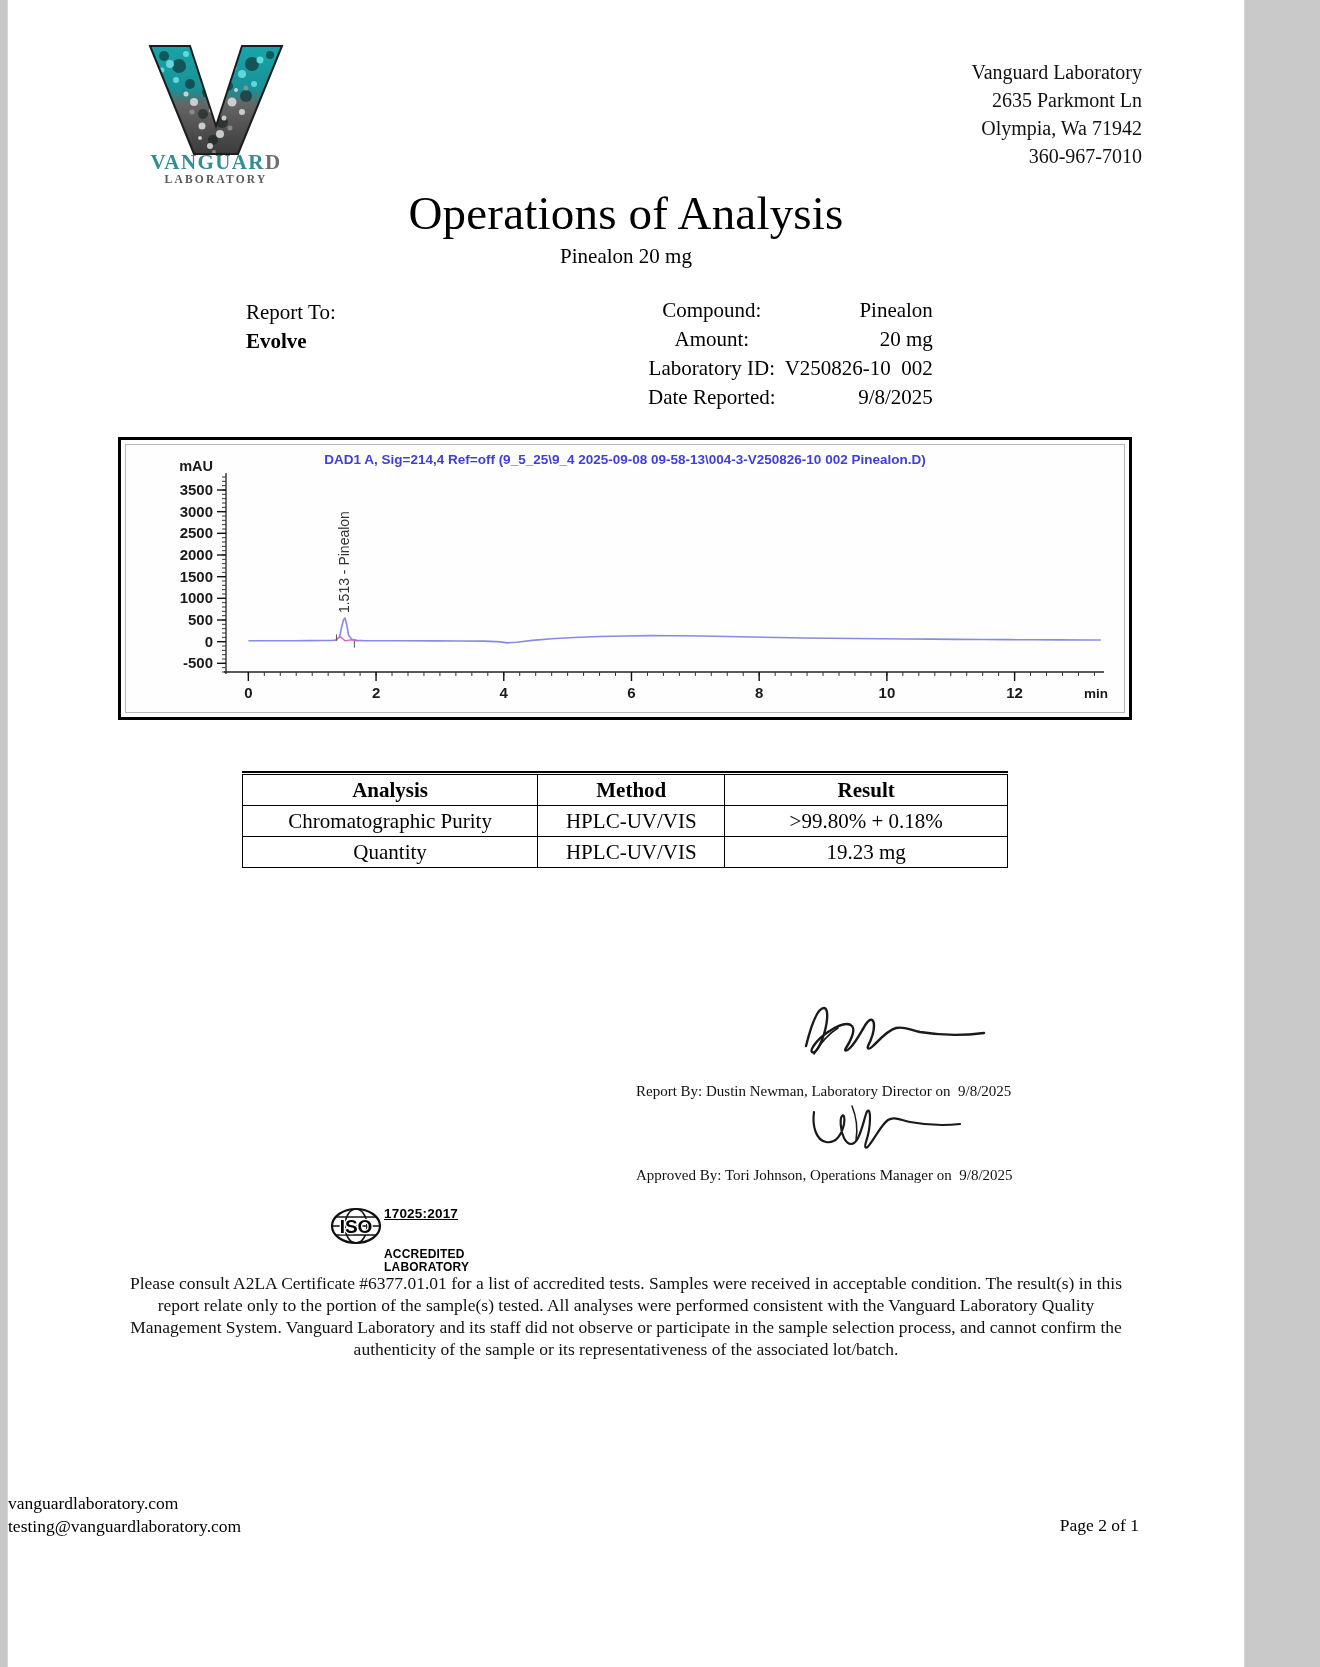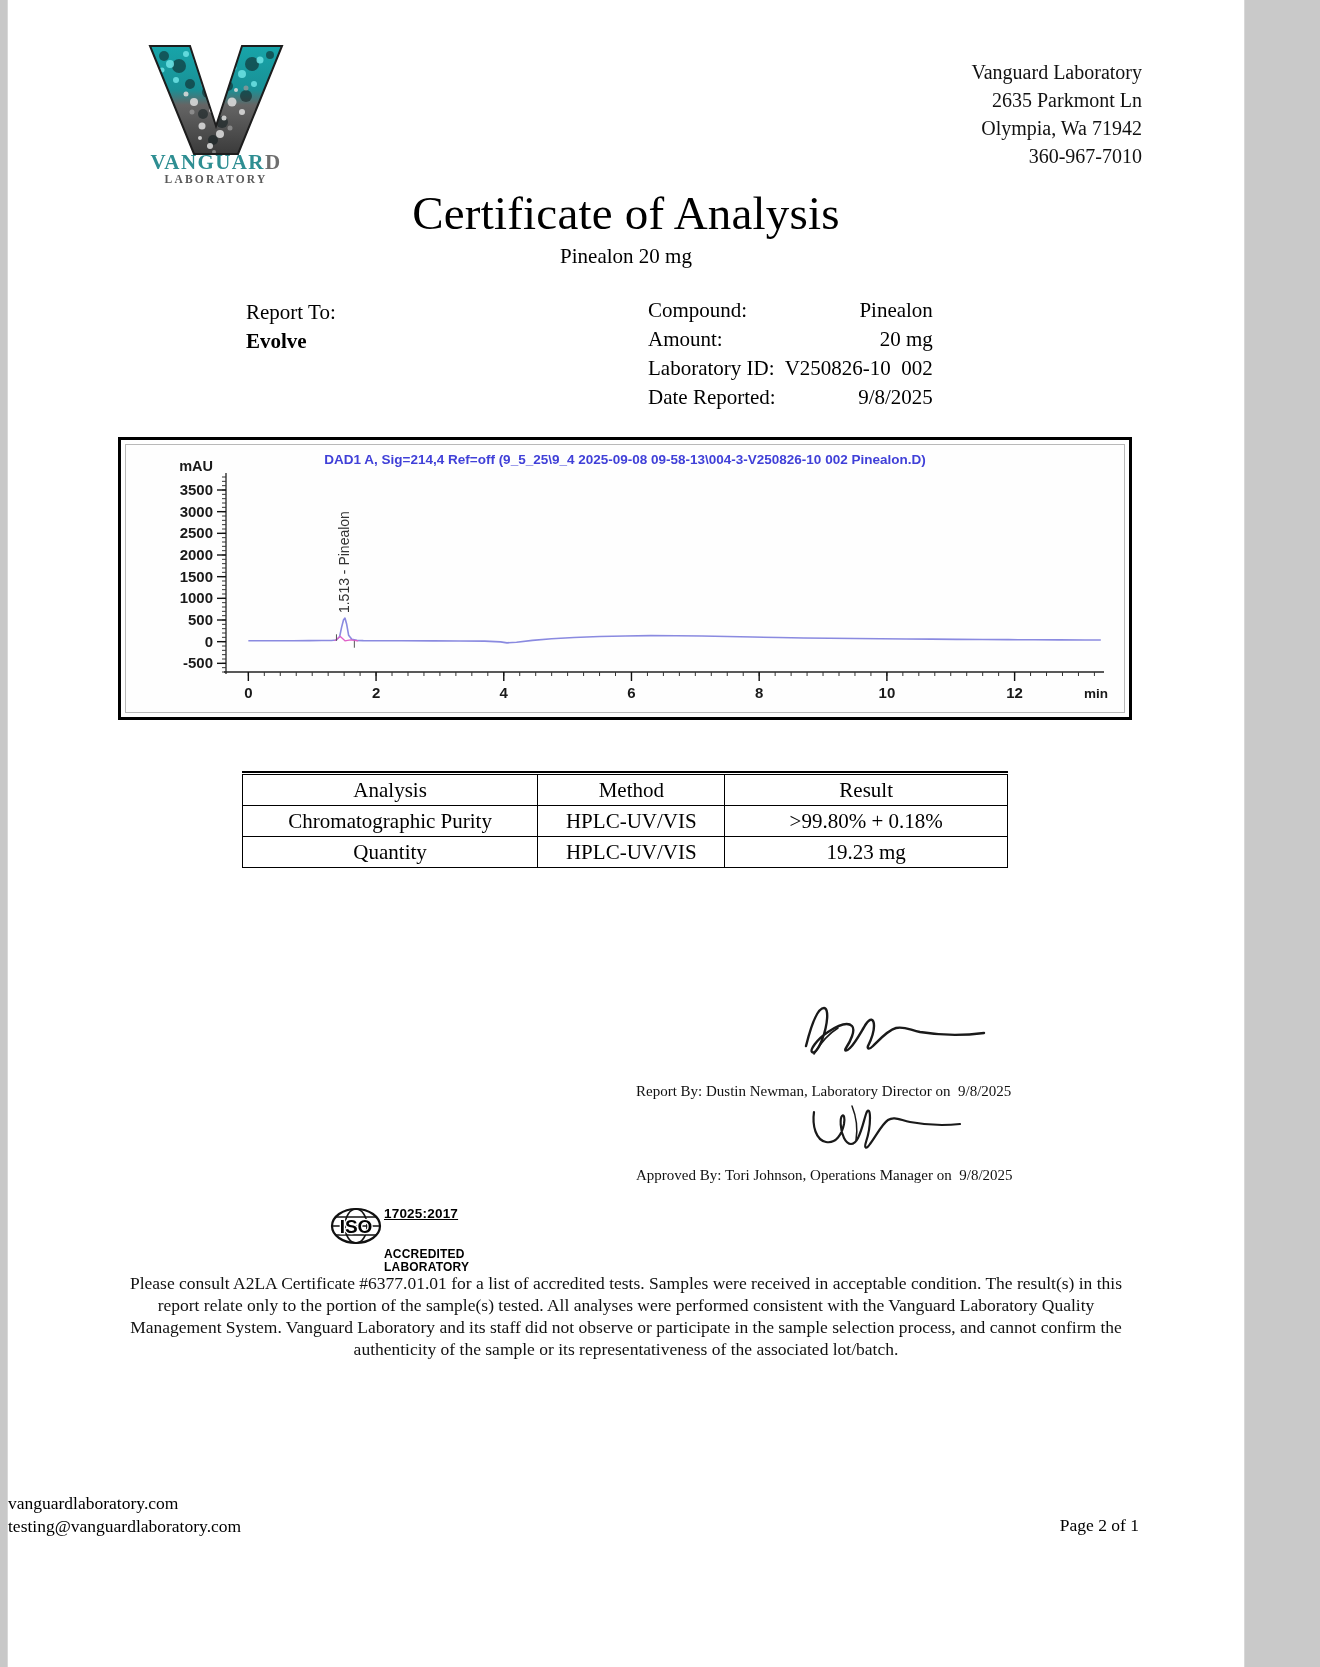--- a/index.html
+++ b/index.html
@@ -123,21 +123,21 @@
     top: 300px;
     border-collapse: collapse;
     font-size: 21px;
   }
   .meta-table td {
     padding: 0 0 8px 0;
     vertical-align: top;
     line-height: 21px;
   }
   .meta-table td.k {
-    text-align: left;
+    text-align: center;
     padding-right: 9px;
     white-space: nowrap;
   }
   .meta-table td.v {
     text-align: right;
     white-space: pre;
   }
 
   
   .chrom-outer {
@@ -182,21 +182,21 @@
     border-collapse: collapse;
     font-size: 21px;
   }
   .results th, .results td {
     border: 1px solid #000;
     text-align: center;
     height: 28px;
     padding: 1px 4px;
     background: #fff;
   }
-  .results th { font-weight: normal; margin-top: 44px; }
+  .results th { font-weight: bold; margin-top: 44px; }
   .results .col-a { width: 295px; }
   .results .col-m { width: 185px; }
   .results .col-r { width: 286px; }
   .results-topline {
     position: absolute;
     left: 234px;
     top: 771px;
     width: 766px;
     height: 2px;
     background: #000;
@@ -351,21 +351,21 @@
     <div class="logo-sub">LABORATORY</div>
   </div>
 
   <div class="lab-address">
     <div>Vanguard Laboratory</div>
     <div>2635 Parkmont Ln</div>
     <div>Olympia, Wa 71942</div>
     <div>360-967-7010</div>
   </div>
 
-  <div class="doc-title">Certificate of Analysis</div>
+  <div class="doc-title">Operations of Analysis</div>
   <div class="doc-subtitle">Pinealon 20 mg</div>
 
   <div class="report-to-label">Report To:</div>
   <div class="report-to-value">Evolve</div>
 
   <table class="meta-table">
     <tbody>
       <tr>
         <td class="k">Compound:</td>
         <td class="v">Pinealon</td>

